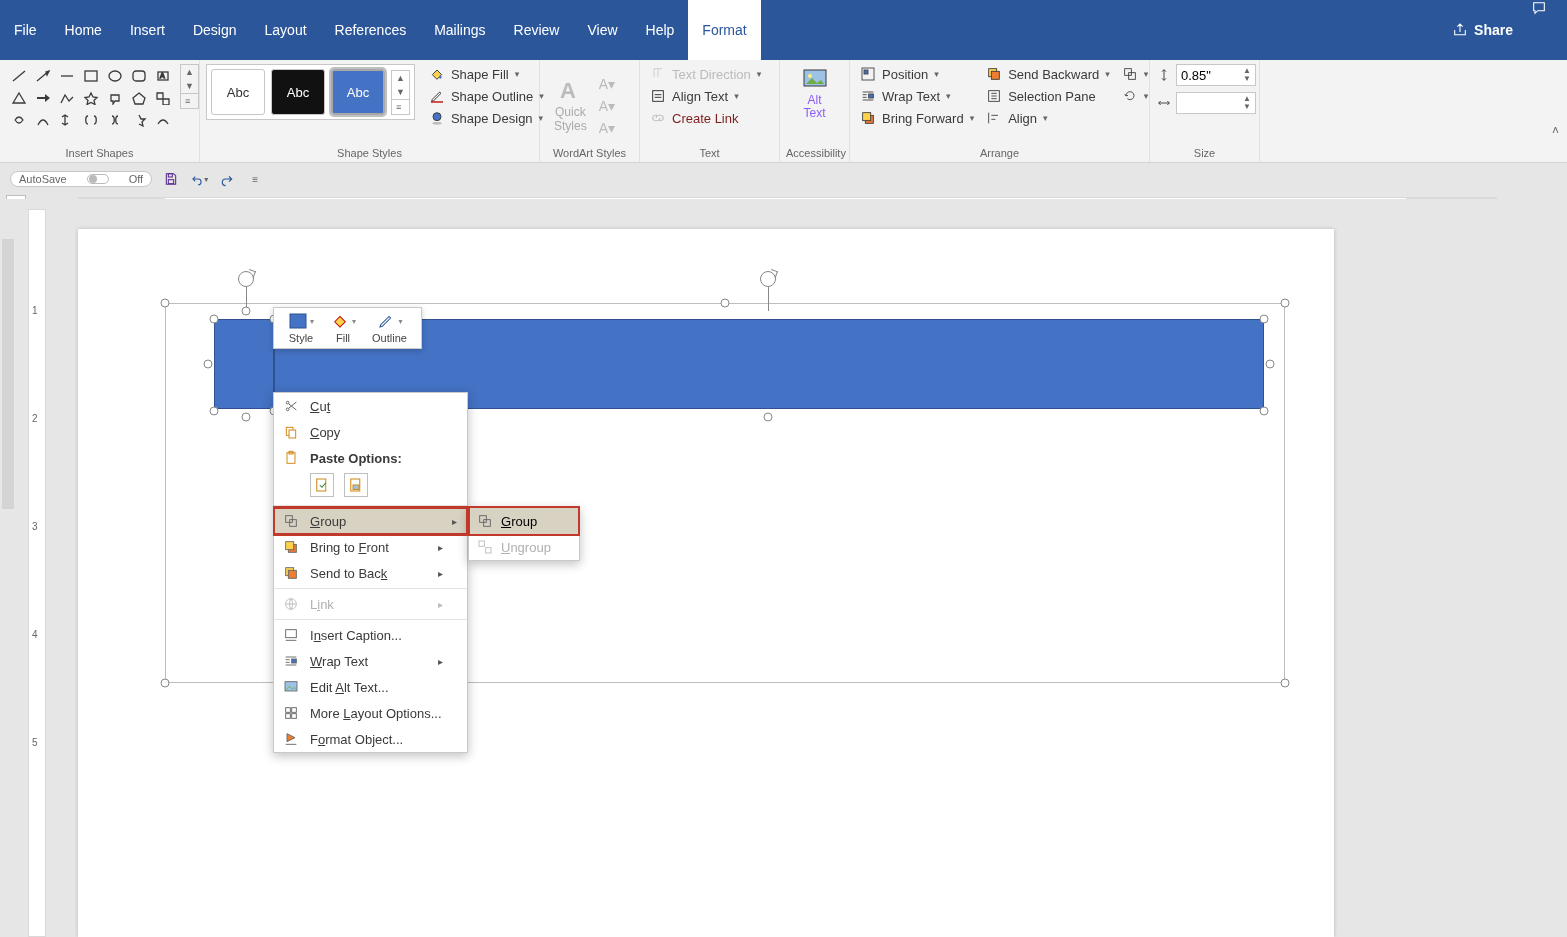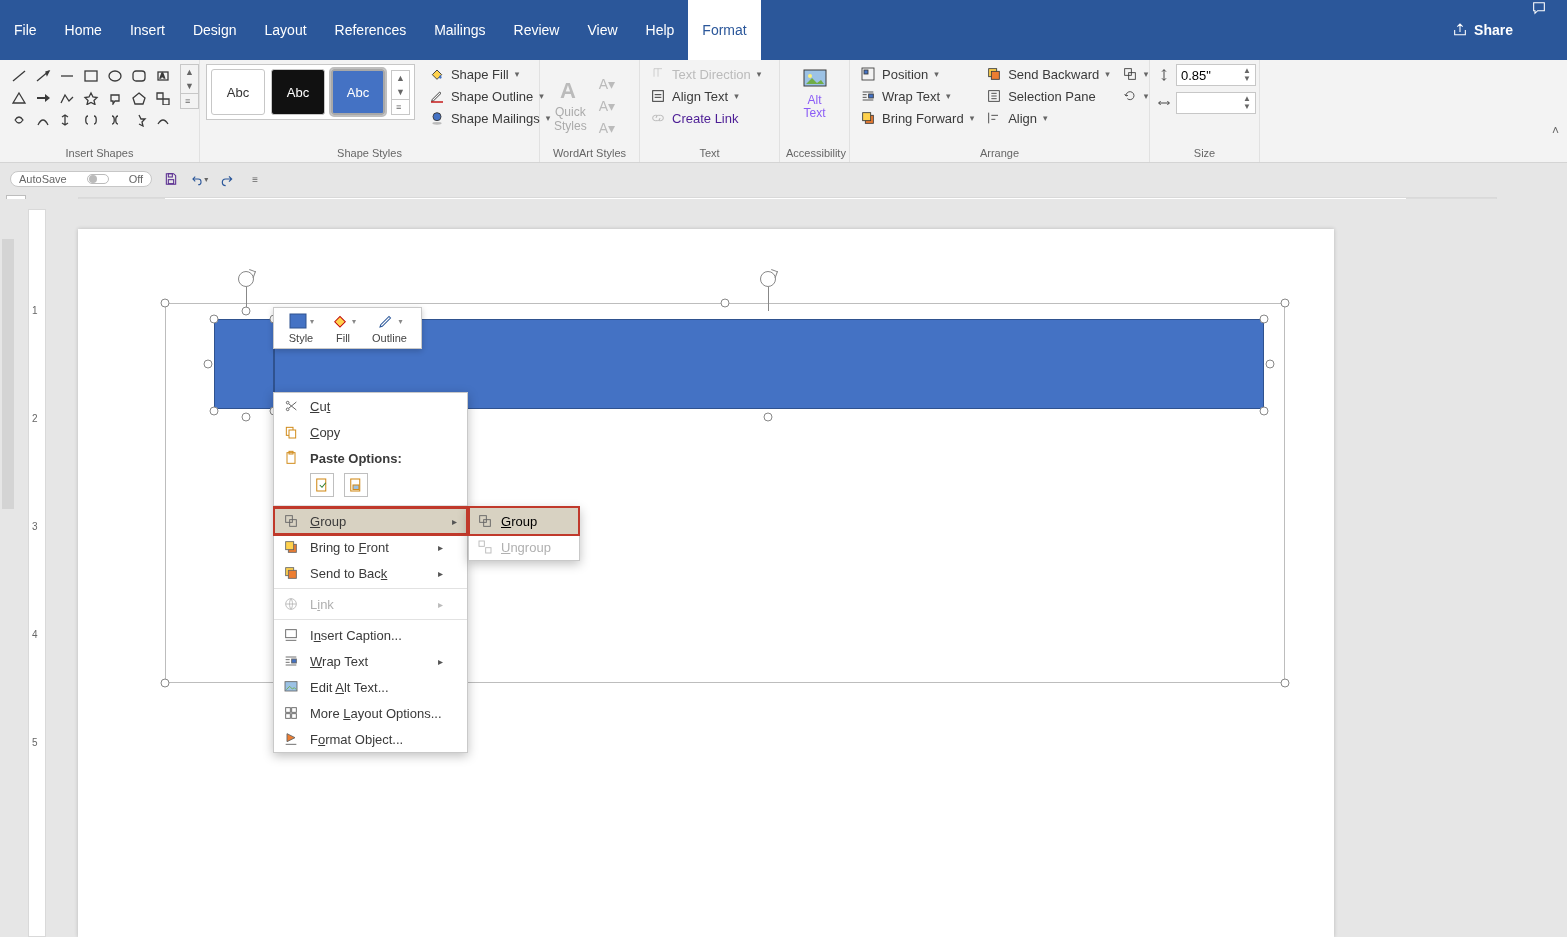--- a/index.html
+++ b/index.html
@@ -277,21 +277,21 @@
               <rect x="3" y="20" width="18" height="2" fill="#c00000" stroke="none"></rect>
             </svg>
           <span>Shape Outline</span>
             <span class="drop">▾</span>
         </div>
         <div class="ribbon-btn">
           <svg class="icn" viewBox="0 0 24 24" fill="none" stroke="#3a3a3a" stroke-width="1.4">
               <circle cx="12" cy="10" r="6" fill="#4472c4"></circle>
               <ellipse cx="12" cy="20" rx="7" ry="2" fill="#bbb" stroke="none"></ellipse>
             </svg>
-          <span>Shape Mailings</span>
+          <span>Shape Design</span>
             <span class="drop">▾</span>
         </div>
       </div>
     </div>
     <div class="ribbon-group-title">Shape Styles</div>
   </div>
 
   <div class="ribbon-group" style="width:100px">
     <div class="ribbon-body" style="align-items:center">
       <div class="big-btn disabled">
@@ -322,21 +322,21 @@
         </div>
         <div class="ribbon-btn">
           <svg class="icn" viewBox="0 0 24 24" stroke="#3a3a3a" fill="none" stroke-width="1.5">
               <rect x="4" y="4" width="16" height="16"></rect>
               <line x1="7" y1="10" x2="17" y2="10"></line>
               <line x1="7" y1="14" x2="17" y2="14"></line>
             </svg>
           <span>Align Text</span>
             <span class="drop">▾</span>
         </div>
-        <div class="ribbon-btn" style="color:#4c1d95">
+        <div class="ribbon-btn" style="color:#7f1d1d">
           <svg class="icn" viewBox="0 0 24 24" stroke="#bbb" fill="none" stroke-width="1.5">
               <path d="M9 12a4 4 0 014-4h3a4 4 0 010 8h-3M15 12a4 4 0 01-4 4H8a4 4 0 010-8h3"></path>
             </svg>
           <span>Create Link</span>
         </div>
       </div>
     </div>
     <div class="ribbon-group-title">Text</div>
   </div>
 

